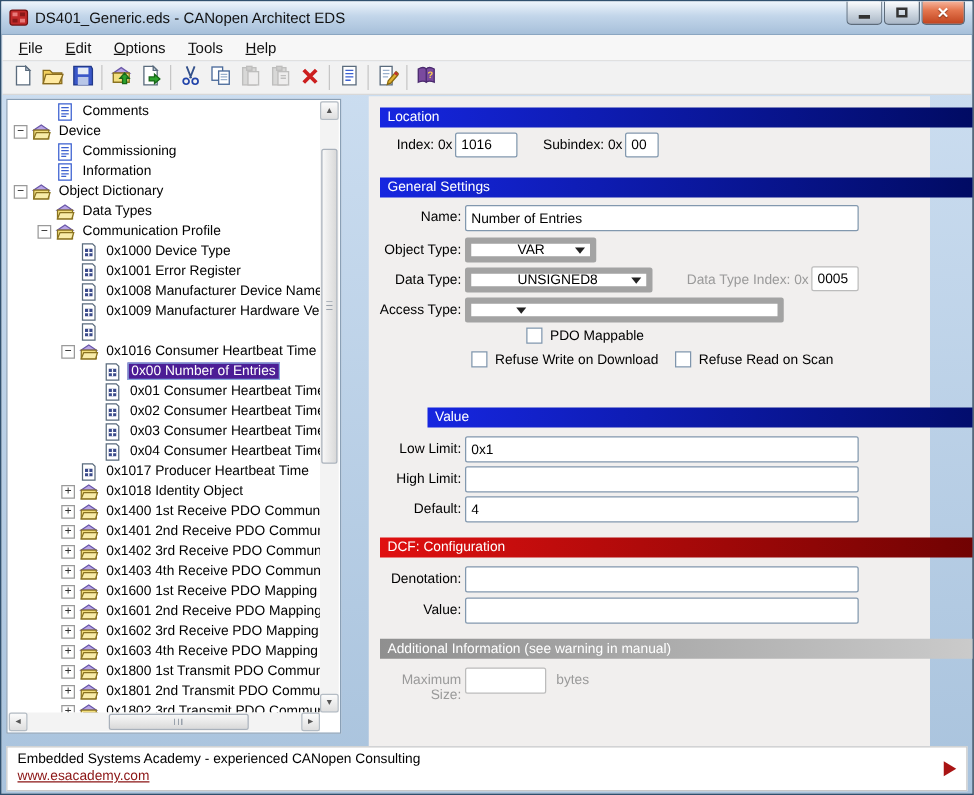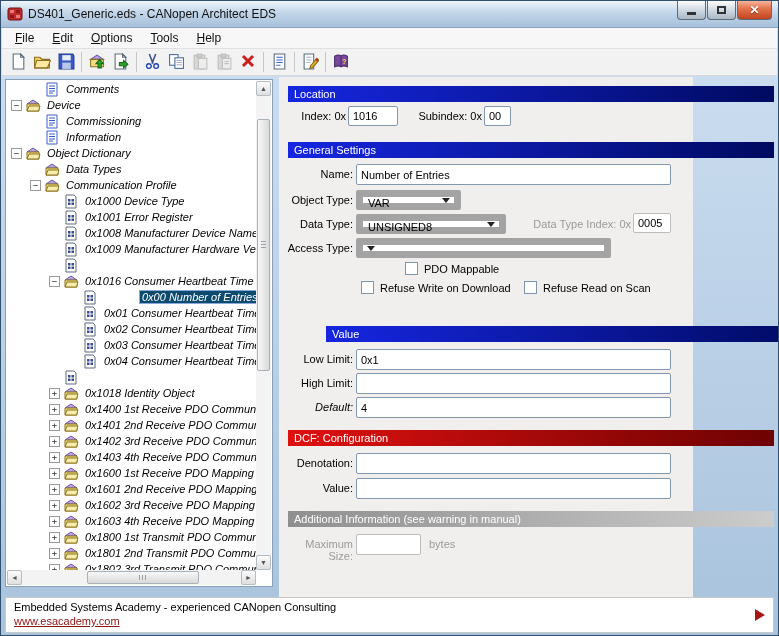--- a/index.html
+++ b/index.html
@@ -29,57 +29,57 @@
     border-bottom:1px solid #e0e0e0;display:flex;align-items:center;padding-left:4px;}
   .menu-item{padding:3px 9px;font-size:12px;color:#111;}
   
   .toolbar{position:absolute;left:1px;top:48px;right:1px;height:27px;background:#f2f2f2;
     border-bottom:1px solid #d8d8d8;display:flex;align-items:center;padding-left:4px;}
   .tbtn{width:24px;height:23px;display:flex;align-items:center;justify-content:center;border:1px solid transparent;}
   .tbtn.dis{opacity:.55;filter:grayscale(.8);}
   .tsep{width:1px;height:20px;background:#c6c6c6;margin:0 3px;}
   
   .treepanel{position:absolute;left:4px;top:78px;width:268px;height:508px;background:#fff;
-    border:1px solid #8aa0b6;overflow:hidden;font-style:italic;}
+    border:1px solid #8aa0b6;overflow:hidden;}
   .treeview{position:absolute;left:1px;top:1px;right:16px;bottom:16px;overflow:hidden;}
   .trow{display:flex;align-items:center;height:16px;white-space:nowrap;}
   .tind{display:inline-block;height:1px;flex:0 0 auto;}
   .texp{flex:0 0 auto;width:11px;height:11px;border:1px solid #9a9a9a;background:#fff;
     font-size:9px;line-height:9px;text-align:center;margin-right:3px;color:#333;font-family:"DejaVu Sans Mono",monospace;}
   .texp.empty{border:none;background:transparent;}
   .ticon{flex:0 0 auto;width:16px;height:15px;margin-right:4px;}
   .tlabel{padding:0 2px;color:#000;}
-  .tlabel.sel{background:#0c4a6e;color:#fff;border:1px solid #89a9dd;margin-left:37px;}
+  .tlabel.sel{background:#4c1d95;color:#fff;border:1px solid #89a9dd;}
   
   .vscroll{position:absolute;top:1px;right:1px;bottom:16px;width:15px;background:#f3f3f3;}
   .hscroll{position:absolute;left:1px;right:16px;bottom:1px;height:15px;background:#f3f3f3;}
   .sbtn{position:absolute;width:15px;height:15px;background:linear-gradient(#fbfbfb,#dfdfdf);
     border:1px solid #b4bcc4;border-radius:2px;color:#555;font-size:7px;line-height:13px;text-align:center;}
   .vthumb{position:absolute;left:1px;right:1px;top:38px;height:252px;
     background:linear-gradient(to right,#f8f8f8,#d9d9d9);border:1px solid #a9b1bb;border-radius:2px;}
   .hthumb{position:absolute;top:1px;bottom:1px;left:80px;width:112px;
     background:linear-gradient(#f8f8f8,#d9d9d9);border:1px solid #a9b1bb;border-radius:2px;}
   .grip{position:absolute;left:3px;right:3px;top:50%;height:7px;margin-top:-4px;
     background:repeating-linear-gradient(#9aa2ac 0 1px,transparent 1px 3px);}
   .hthumb .grip{left:50%;top:3px;bottom:3px;height:auto;width:7px;margin:0 0 0 -4px;
     background:repeating-linear-gradient(90deg,#9aa2ac 0 1px,transparent 1px 3px);}
   
-  .formpanel{position:absolute;left:278px;top:76px;width:414px;height:520px;background:#f1efee;}
+  .formpanel{position:absolute;left:294px;top:76px;width:449px;height:520px;background:#f1efee;}
   .sec-h{position:absolute;left:9px;width:486px;height:16px;color:#fff;font-size:11px;
     padding:2px 0 0 6px;}
   .sec-blue{background:linear-gradient(90deg,#1626e0,#000a60);}
   .sec-red{background:linear-gradient(90deg,#e01010,#6e0202);}
   .sec-gray{background:linear-gradient(90deg,#8f8f8f,#cccccc);}
   .flabel{position:absolute;text-align:right;color:#000;height:14px;}
   .flabel.gray{color:#9a9a9a;}
   .tinput{position:absolute;border:1px solid #8298ae;background:#fff;font-family:"Liberation Sans",sans-serif;
     font-size:11px;padding:2px 4px;color:#000;border-radius:2px;}
   .tinput.dis{border-color:#bcbcbc;}
-  .combo{position:absolute;height:20px;border:7px solid #a3a3a3;background:#fff;border-radius:2px;
-    display:flex;}
+  .combo{position:absolute;height:20px;border:5px solid #a3a3a3;background:#fff;border-radius:2px;
+    display:flex;align-items:center;padding-left:32px;}
   .combo .cval{flex:1;padding-left:5px;}
   .combo .carrow{flex:0 0 16px;display:flex;align-items:center;justify-content:center;}
   .tri-down{width:0;height:0;border-left:4px solid transparent;border-right:4px solid transparent;border-top:5px solid #222;}
   .cbrow{position:absolute;display:flex;align-items:center;}
   .cbox{width:13px;height:13px;border:1px solid #7f95ac;background:#fff;margin-right:6px;flex:0 0 auto;}
   .cblabel{color:#000;}
   
   .statusbar{position:absolute;left:4px;right:4px;top:596px;height:36px;background:#fff;
     border:1px solid #c9c9c9;padding:3px 8px;}
   .status-line1{color:#000;}
@@ -399,20 +399,21 @@
           <span class="tlabel">0x04 Consumer Heartbeat Time</span>
         </div>
         <div class="trow">
           <span class="tind" style="width: 42px;"></span>
           <span class="texp empty"></span>
           <span class="ticon"><svg width="16" height="15" viewBox="0 0 16 15">
               <path d="M3 1h8l2 2v11H3z" fill="#fff" stroke="#5a6b7d"></path>
               <rect x="5" y="5" width="6" height="6" fill="#3a4a8a"></rect>
               <path d="M8 5v6M5 8h6" stroke="#fff"></path>
             </svg></span>
+          <span class="tlabel">0x1017 Producer Heartbeat Time</span>
         </div>
         <div class="trow">
           <span class="tind" style="width: 42px;"></span>
           <span class="texp">+</span>
           <span class="ticon"><svg width="16" height="15" viewBox="0 0 16 15">
               <path d="M2 6l6-4 6 4H2z" fill="#b8a4e6" stroke="#6a58a8"></path>
               <path d="M2 6h12v7H2z" fill="#f2de7e" stroke="#8a7320"></path>
               <path d="M2 13l2-5h11l-1.5 5z" fill="#f8ecaa" stroke="#8a7320"></path>
             </svg></span>
           <span class="tlabel">0x1018 Identity Object</span>
@@ -588,21 +589,21 @@
     <div class="cbrow" style="top:204px;left:245px;">
       <span class="cbox"></span>
       <span class="cblabel">Refuse Read on Scan</span>
     </div>
 
     <div class="sec-h sec-blue" style="top:249px;margin-left:38px;">Value</div>
     <div class="flabel" style="top:276px;left:0;width:74px;">Low Limit:</div>
     <input class="tinput" style="top: 272px; left: 77px; width: 315px; height: 21px;" value="0x1">
     <div class="flabel" style="top:300px;left:0;width:74px;">High Limit:</div>
     <input class="tinput" style="top: 296px; left: 77px; width: 315px; height: 21px;" value="">
-    <div class="flabel" style="top:324px;left:0;width:74px;font-style:italic;">Default:</div>
+    <div class="flabel" style="top:324px;left:0;width:74px;">Default:</div>
     <input class="tinput" style="top: 320px; left: 77px; width: 315px; height: 21px;" value="4">
 
     <div class="sec-h sec-red" style="top:353px;">DCF: Configuration</div>
     <div class="flabel" style="top:380px;left:0;width:74px;">Denotation:</div>
     <input class="tinput" style="top: 376px; left: 77px; width: 315px; height: 21px;" value="">
     <div class="flabel" style="top:405px;left:0;width:74px;">Value:</div>
     <input class="tinput" style="top: 401px; left: 77px; width: 315px; height: 21px;" value="">
 
     <div class="sec-h sec-gray" style="top:434px;">Additional Information (see warning in manual)</div>
     <div class="flabel gray" style="top:461px;left:0;width:74px;">Maximum Size:</div>

